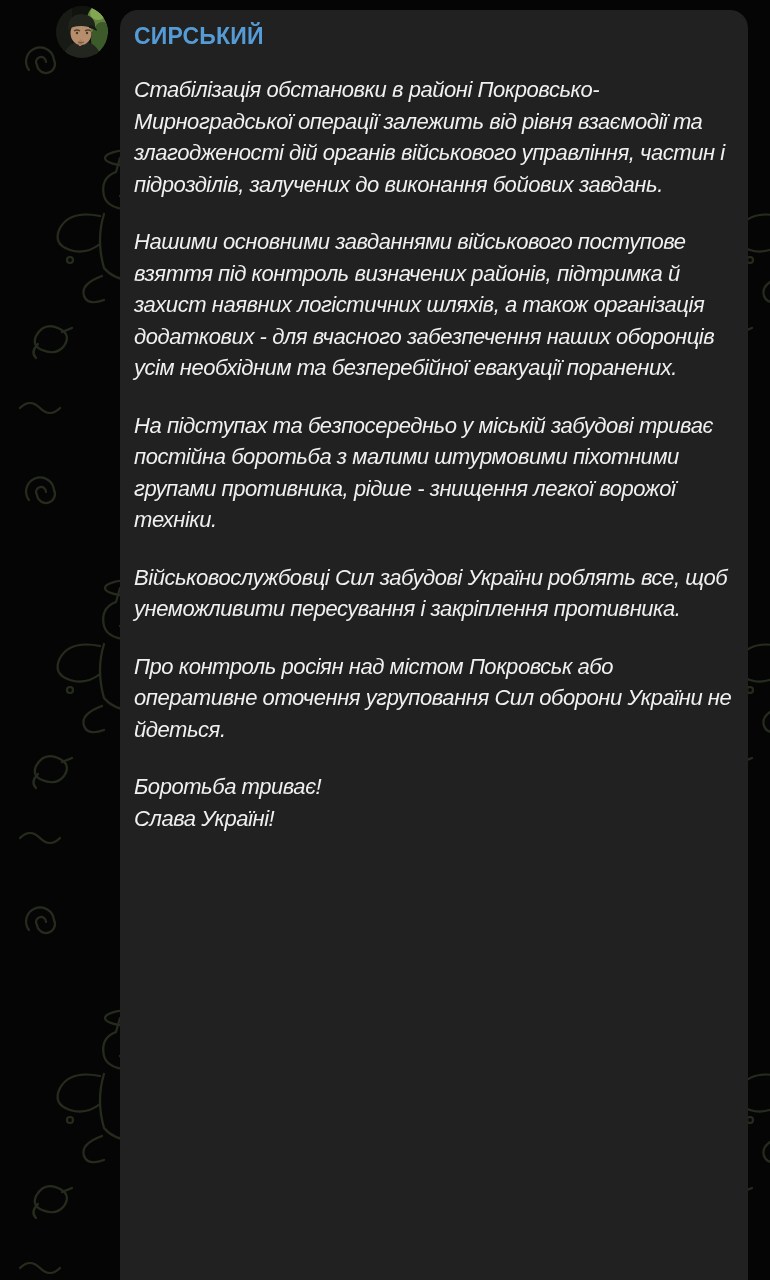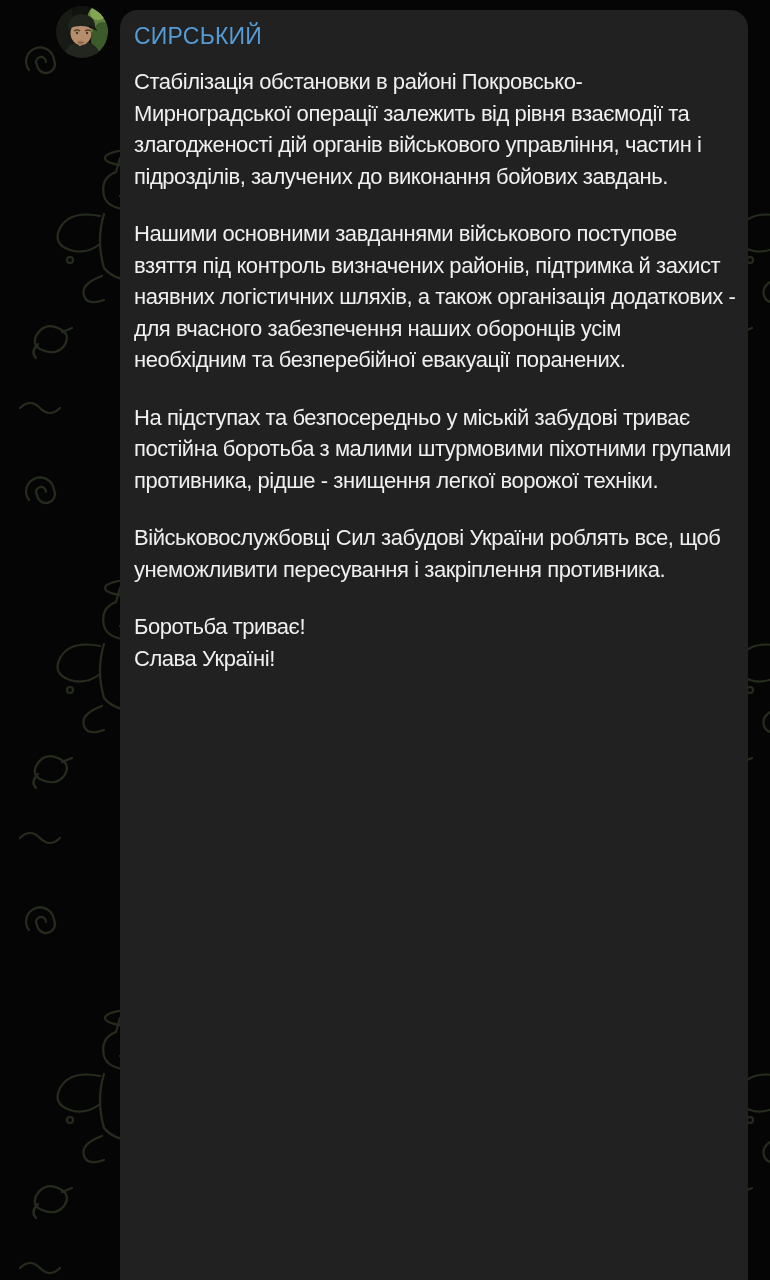--- a/index.html
+++ b/index.html
@@ -16,26 +16,26 @@
   .doodle-bg{position:absolute;left:0;top:0;width:770px;height:1280px;}
   .msg-row{position:absolute;left:0;top:0;width:770px;}
   .avatar{position:absolute;left:56px;top:6px;width:52px;height:52px;border-radius:50%;overflow:hidden;background:#171a14;}
   .avatar svg{display:block;width:52px;height:52px;}
   .bubble{
     position:absolute;left:120px;top:10px;width:628px;height:1290px;
     background:var(--bubble);border-radius:18px;
     padding:12px 12px 18px 14px;
   }
   .sender{
-    color:var(--name);font-size:23px;font-weight:400;line-height:28px;
-    letter-spacing:.2px;margin-bottom:16px;cursor:pointer;
+    color:var(--name);font-size:23px;font-weight:700;line-height:28px;
+    letter-spacing:.2px;margin-bottom:24px;cursor:pointer;
   }
   .text p{
     color:var(--text);font-size:22px;line-height:31.5px;letter-spacing:-.45px;
-    margin:7px 0 26px 0;white-space:pre-line;max-width:604px;
+    margin:7px 0 26px 0;white-space:pre-line;max-width:604px;font-style:italic;
   }
 </style>
 </head>
 <body>
 
 <div class="screen">
 
   <svg class="doodle-bg" xmlns="http://www.w3.org/2000/svg" width="770" height="1280">
     <defs>
       <pattern id="doodles" width="340" height="430" patternUnits="userSpaceOnUse">
@@ -115,20 +115,21 @@
 
 
 
           <p>Нашими основними завданнями військового поступове взяття під контроль визначених районів, підтримка й захист наявних логістичних шляхів, а також організація додаткових - для вчасного забезпечення наших оборонців усім необхідним та безперебійної евакуації поранених.</p>
 
           <p>На підступах та безпосередньо у міській забудові триває постійна боротьба з малими штурмовими піхотними групами противника, рідше - знищення легкої ворожої техніки.</p>
 
           <p>Військовослужбовці Сил забудові України роблять все, щоб унеможливити пересування і закріплення противника.</p>
 
 
+          <p>Про контроль росіян над містом Покровськ або оперативне оточення угруповання Сил оборони України не йдеться.</p>
 
           <p>Боротьба триває!
 Слава Україні!</p>
         </div>
     </div>
 
   </div>
 </div>
 
 </body></html>

